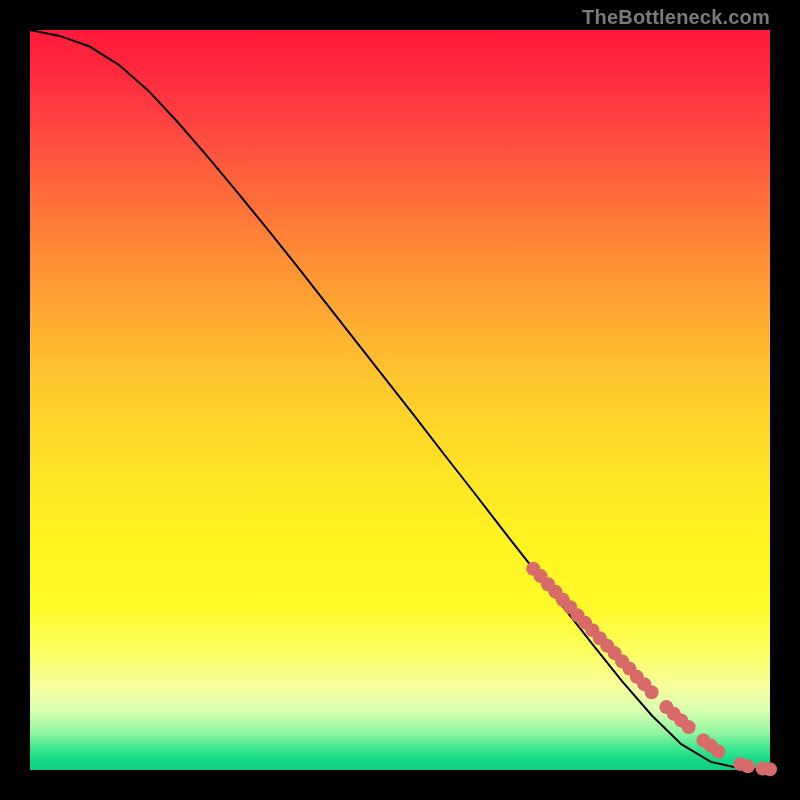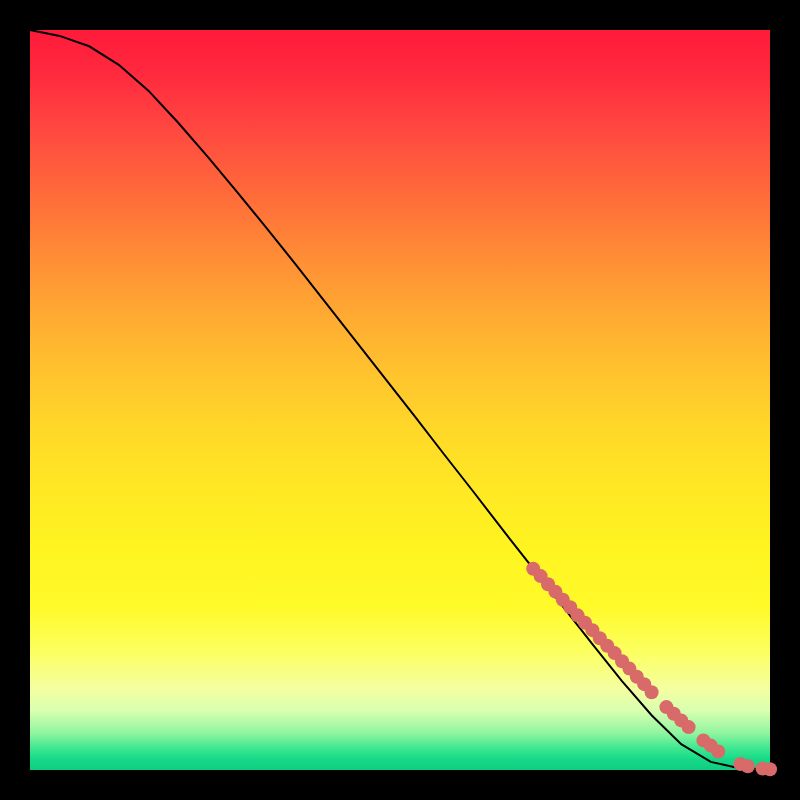--- a/index.html
+++ b/index.html
@@ -70,20 +70,21 @@
   }
   .pt {
     fill: #d86a6a;
     stroke: none;
   }
 </style>
 </head>
 <body>
 
 <div class="frame">
+  <div class="attribution">TheBottleneck.com</div>
 
   <div class="plot">
     <svg class="overlay" id="overlay" viewBox="0 0 740 740" preserveAspectRatio="none">
       <path id="curve" class="curve" d="M0.00 0.00 L29.60 5.92 L59.20 16.28 L88.80 34.78 L118.40 60.68 L148.00 92.50 L177.60 126.54 L207.20 162.06 L236.80 198.32 L266.40 235.32 L296.00 273.06 L325.60 310.80 L355.20 348.54 L384.80 386.28 L414.40 424.76 L444.00 462.50 L473.60 500.98 L503.20 538.72 L532.80 576.46 L562.40 614.20 L592.00 651.20 L621.60 685.24 L651.20 714.10 L680.80 731.86 L710.40 738.52 L740.00 739.26" stroke="#000000"></path>
       <g id="points">
           <circle cx="503.20" cy="538.72" r="7" class="pt" fill="#d86a6a"></circle>
           <circle cx="510.60" cy="546.12" r="7" class="pt" fill="#d86a6a"></circle>
           <circle cx="518.00" cy="554.26" r="7" class="pt" fill="#d86a6a"></circle>
           <circle cx="525.40" cy="561.66" r="7" class="pt" fill="#d86a6a"></circle>
           <circle cx="532.80" cy="569.80" r="7" class="pt" fill="#d86a6a"></circle>

